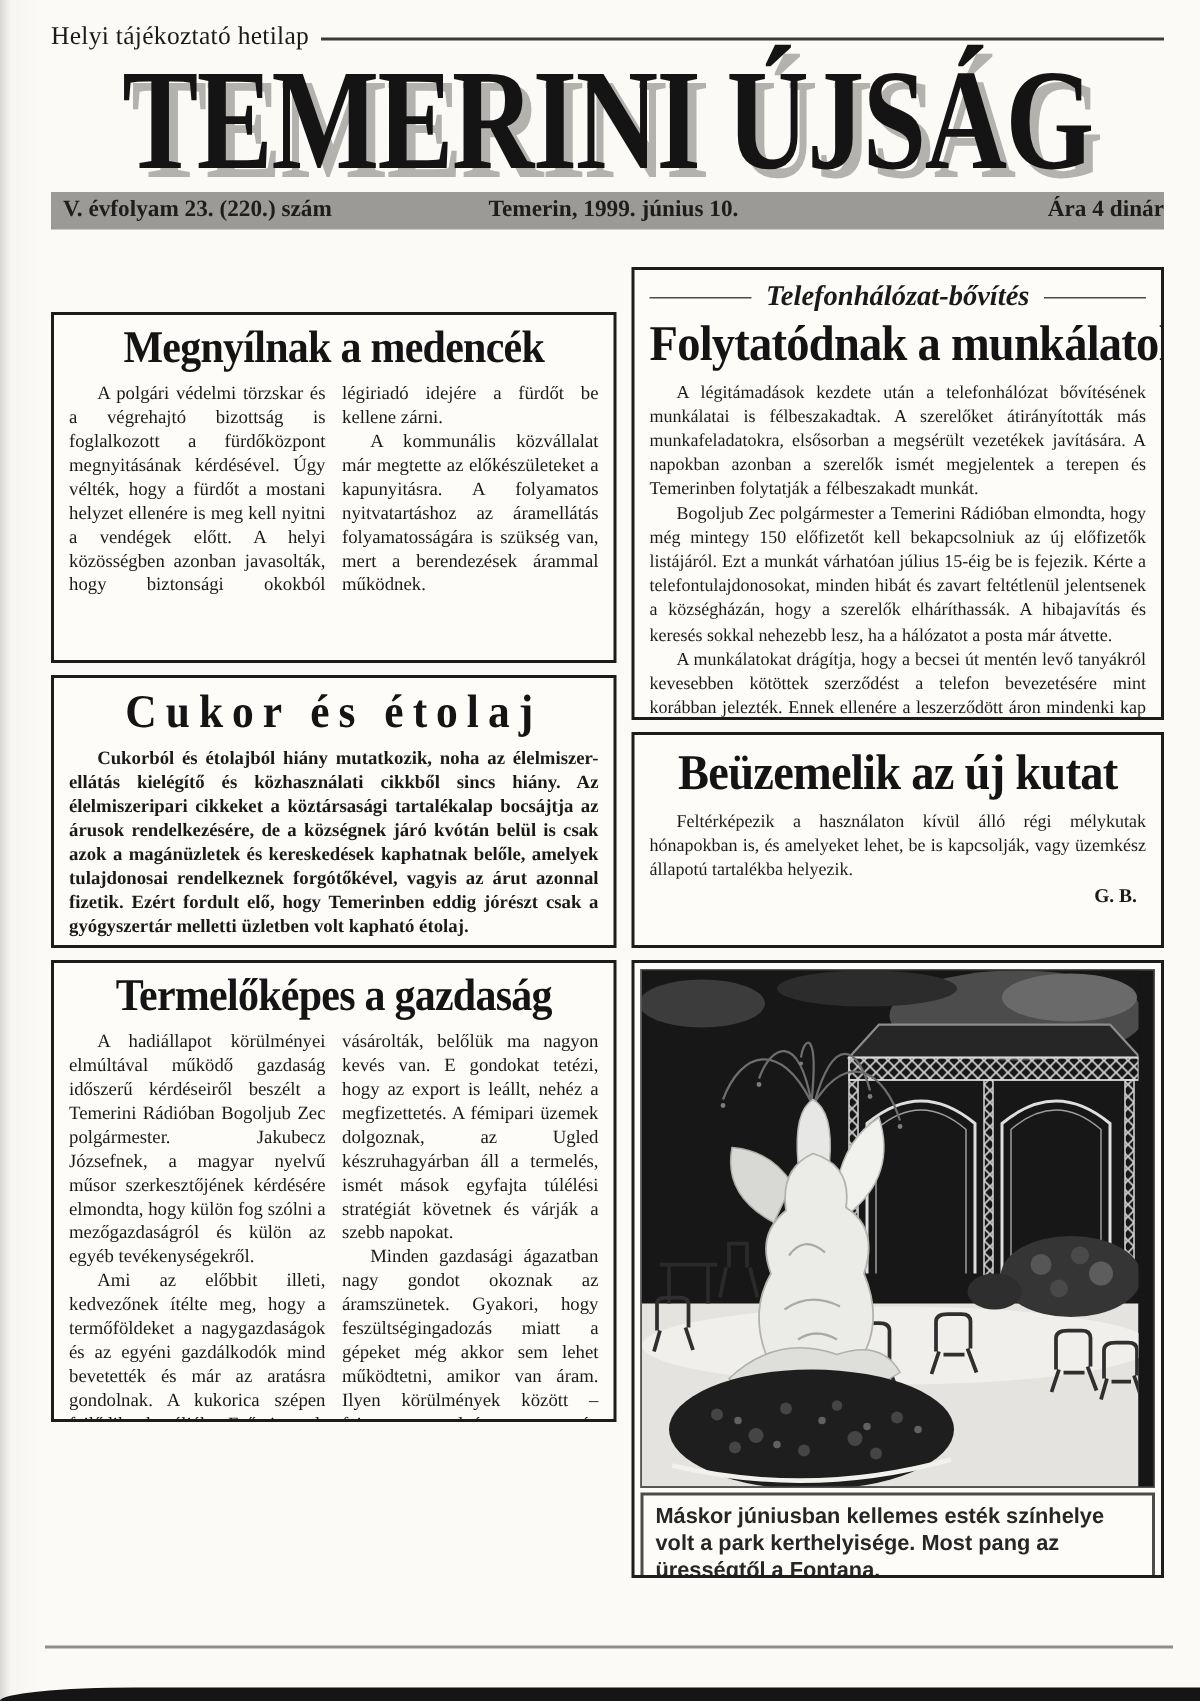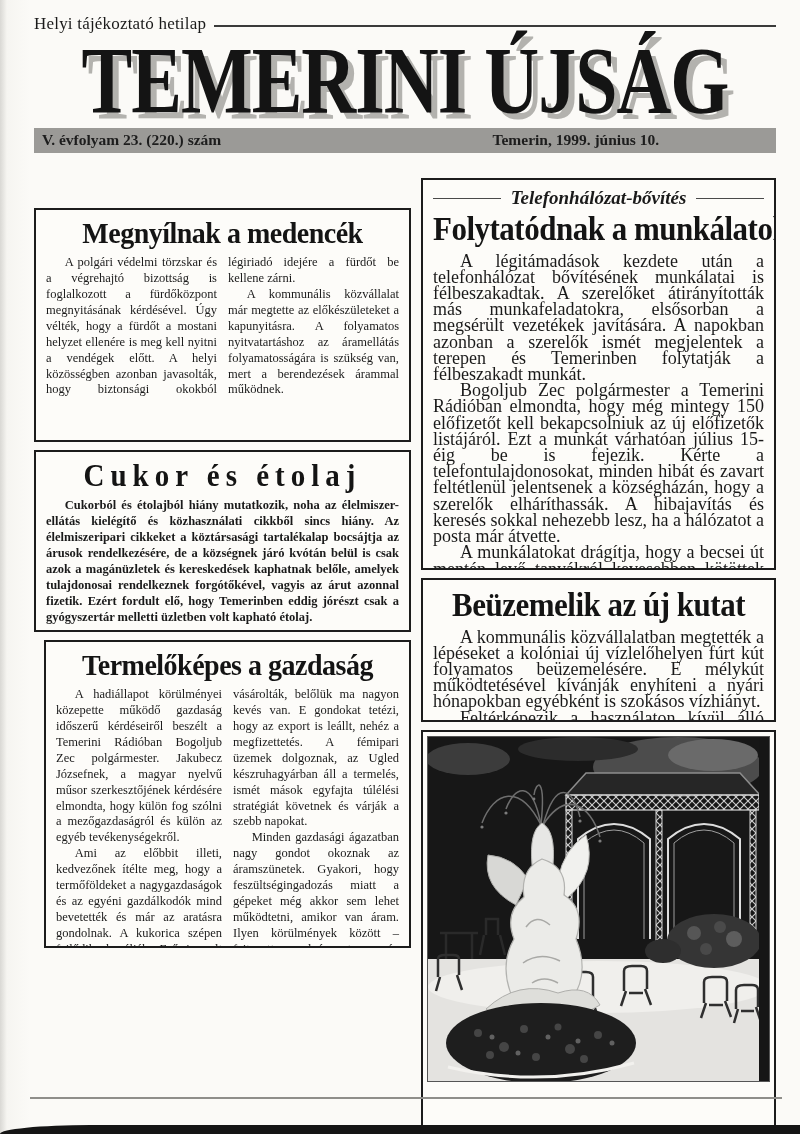--- a/index.html
+++ b/index.html
@@ -61,25 +61,25 @@
   .kicker-row { display:flex; align-items:center; gap:10px; margin:2px 0 0 0; }
   .kicker-rule { flex:1; border-top:1.5px solid #4a4a4a; }
   .kicker { font-style:italic; font-weight:bold; font-size:19px; white-space:nowrap; }
   .body-txt { font-size:12.5px; line-height:15.9px; text-align:justify; }
   .body-txt p { text-indent:1.5em; margin:0; }
   .two-col { column-count:2; column-gap:11px; }
   .bold-body { font-weight:bold; }
   .sig { text-align:right; font-weight:bold; font-size:13px; margin-top:2px; padding-right:6px; }
   #box-megnyilnak { height:234px;margin-top:30px; }
   #box-cukor      { height:182px; }
-  #box-gazdasag   { height:308px;margin-left:10px; }
-  #box-munkalatok { height:392px; }
+  #box-gazdasag   { height:308px; }
+  #box-munkalatok { height:302px; }
   #box-kutat      { height:144px; }
   #box-photo      { height:412px; padding:4px; border-width:2px; }
-  #box-munkalatok .body-txt, #box-kutat .body-txt { font-size:18px; line-height:16.2px; }
+  #box-munkalatok .body-txt, #box-kutat .body-txt { font-size:12px; line-height:16.2px; }
   .big-head { font-size:31px; }
   .spaced-head { letter-spacing:6px; font-size:29px; }
   
   .photo-frame { border:1px solid #555; background:#161616; }
   .photo-frame svg { display:block; }
   .caption-box {
     margin-top:3px;
     border:2px solid #4c4c4c;
     padding:5px 8px 6px 8px;
     font-family:"Liberation Sans", sans-serif;
@@ -103,20 +103,21 @@
 
   <div class="header">
     <div class="tagline-row">
       <span class="tagline">Helyi tájékoztató hetilap</span>
       <span class="tagline-rule"></span>
     </div>
     <div class="masthead">TEMERINI ÚJSÁG</div>
     <div class="issue-bar">
       <span class="issue-left">V. évfolyam 23. (220.) szám</span>
       <span class="issue-center">Temerin, 1999. június 10.</span>
+      <span class="issue-right">Ára 4 dinár</span>
     </div>
   </div>
 
   <div class="col-left">
 
     <div class="box" id="box-megnyilnak">
       <div class="headline">Megnyílnak a medencék</div>
       <div class="body-txt two-col">
         <p>A polgári védelmi törzskar és a végrehajtó bizottság is foglalkozott a fürdőközpont megnyitásának kérdésével. Úgy vélték, hogy a fürdőt a mostani helyzet ellenére is meg kell nyitni a vendégek előtt. A helyi közösségben azonban javasolták, hogy biztonsági okokból légiriadó idejére a fürdőt be kellene zárni.</p>
         <p>A kommunális közvállalat már megtette az előkészületeket a kapunyitásra. A folyamatos nyitvatartáshoz az áramellátás folyamatosságára is szükség van, mert a berendezések árammal működnek.</p>
@@ -127,21 +128,21 @@
       <div class="headline spaced-head">Cukor és étolaj</div>
       <div class="body-txt bold-body">
         <p>Cukorból és étolajból hiány mutatkozik, noha az élelmiszer-ellátás kielégítő és közhasználati cikkből sincs hiány. Az élelmiszeripari cikkeket a köztársasági tartalékalap bocsájtja az árusok rendelkezésére, de a községnek járó kvótán belül is csak azok a magánüzletek és kereskedések kaphatnak belőle, amelyek tulajdonosai rendelkeznek forgótőkével, vagyis az árut azonnal fizetik. Ezért fordult elő, hogy Temerinben eddig jórészt csak a gyógyszertár melletti üzletben volt kapható étolaj.</p>
       </div>
       <div class="sig">G. B.</div>
     </div>
 
     <div class="box" id="box-gazdasag">
       <div class="headline">Termelőképes a gazdaság</div>
       <div class="body-txt two-col">
-        <p>A hadiállapot körülményei közepette működő gazdaság időszerű kérdéseiről beszélt a Temerini Rádióban Bogoljub Zec polgármester. Jakubecz Józsefnek, a magyar nyelvű műsor szerkesztőjének kérdésére elmondta, hogy külön fog szólni a mezőgazdaságról és külön az egyéb tevékenységekről.</p>
+        <p>A hadiállapot körülményei elmúltával működő gazdaság időszerű kérdéseiről beszélt a Temerini Rádióban Bogoljub Zec polgármester. Jakubecz Józsefnek, a magyar nyelvű műsor szerkesztőjének kérdésére elmondta, hogy külön fog szólni a mezőgazdaságról és külön az egyéb tevékenységekről.</p>
         <p>Ami az előbbit illeti, kedvezőnek ítélte meg, hogy a termőföldeket a nagygazdaságok és az egyéni gazdálkodók mind bevetették és már az aratásra gondolnak. A kukorica szépen fejlődik, kapálják. Eső is volt elegendő. A polgármester értékelése szerint a határ képe érdemében nem különbözik a békeidei állapotokétól.</p>
         <p>A község gyáriparának helyzete korántsem ilyen kedvező. A megtermelt árut eddig jórészt a korábbi partnerek vásárolták, belőlük ma nagyon kevés van. E gondokat tetézi, hogy az export is leállt, nehéz a megfizettetés. A fémipari üzemek dolgoznak, az Ugled készruhagyárban áll a termelés, ismét mások egyfajta túlélési stratégiát követnek és várják a szebb napokat.</p>
         <p>Minden gazdasági ágazatban nagy gondot okoznak az áramszünetek. Gyakori, hogy feszültségingadozás miatt a gépeket még akkor sem lehet működtetni, amikor van áram. Ilyen körülmények között – fejtegette a polgármester – még szerencsések is lehetünk. A gazdasági és ipari berendezéseink épségben vannak, üzemeinket nem érte támadás. A háború elmúltával remélhetőleg lesz kinek termelni és újjáéled majd a község gazdasága, mondta.</p>
       </div>
     </div>
 
   </div>
 
   <div class="col-right">
 
@@ -155,21 +156,20 @@
       <div class="body-txt">
         <p>A légitámadások kezdete után a telefonhálózat bővítésének munkálatai is félbeszakadtak. A szerelőket átirányították más munkafeladatokra, elsősorban a megsérült vezetékek javítására. A napokban azonban a szerelők ismét megjelentek a terepen és Temerinben folytatják a félbeszakadt munkát.</p>
         <p>Bogoljub Zec polgármester a Temerini Rádióban elmondta, hogy még mintegy 150 előfizetőt kell bekapcsolniuk az új előfizetők listájáról. Ezt a munkát várhatóan július 15-éig be is fejezik. Kérte a telefontulajdonosokat, minden hibát és zavart feltétlenül jelentsenek a községházán, hogy a szerelők elháríthassák. A hibajavítás és keresés sokkal nehezebb lesz, ha a hálózatot a posta már átvette.</p>
         <p>A munkálatokat drágítja, hogy a becsei út mentén levő tanyákról kevesebben kötöttek szerződést a telefon bevezetésére mint korábban jelezték. Ennek ellenére a leszerződött áron mindenki kap vonalat.</p>
       </div>
     </div>
 
     <div class="box" id="box-kutat">
       <div class="headline big-head">Beüzemelik az új kutat</div>
       <div class="body-txt">
-        <p>A kommunális közvállalatban megtették a lépéseket a kolóniai új vízlelőhelyen fúrt kút folyamatos beüzemelésére. E mélykút működtetésével kívánják enyhíteni a nyári hónapokban egyébként is szokásos vízhiányt.</p>
         <p>Feltérképezik a használaton kívül álló régi mélykutak hónapokban is, és amelyeket lehet, be is kapcsolják, vagy üzemkész állapotú tartalékba helyezik.</p>
       </div>
       <div class="sig">G. B.</div>
     </div>
 
     <div class="box" id="box-photo">
       <div class="photo-frame">
         <svg width="331" height="344" viewBox="0 0 331 344" xmlns="http://www.w3.org/2000/svg">
           <defs>
             <pattern id="lat" width="8" height="8" patternUnits="userSpaceOnUse">
@@ -257,19 +257,20 @@
           <g fill="#616161">
             <circle cx="64" cy="300" r="2.5"></circle>
               <circle cx="90" cy="316" r="2.5"></circle>
               <circle cx="120" cy="300" r="2.5"></circle>
             <circle cx="150" cy="304" r="2.5"></circle>
               <circle cx="184" cy="306" r="2.5"></circle>
           </g>
           <path d="M20,330 Q113,352 206,326" stroke="#f2f1ee" stroke-width="3" fill="none"></path>
         </svg>
       </div>
+      <div class="caption-box">Máskor júniusban kellemes esték színhelye volt a park kerthelyisége. Most pang az ürességtől a Fontana.</div>
     </div>
 
   </div>
 
   <div class="bottom-rule"></div>
   <div class="scan-edge"></div>
 </div>
 
 </body></html>

